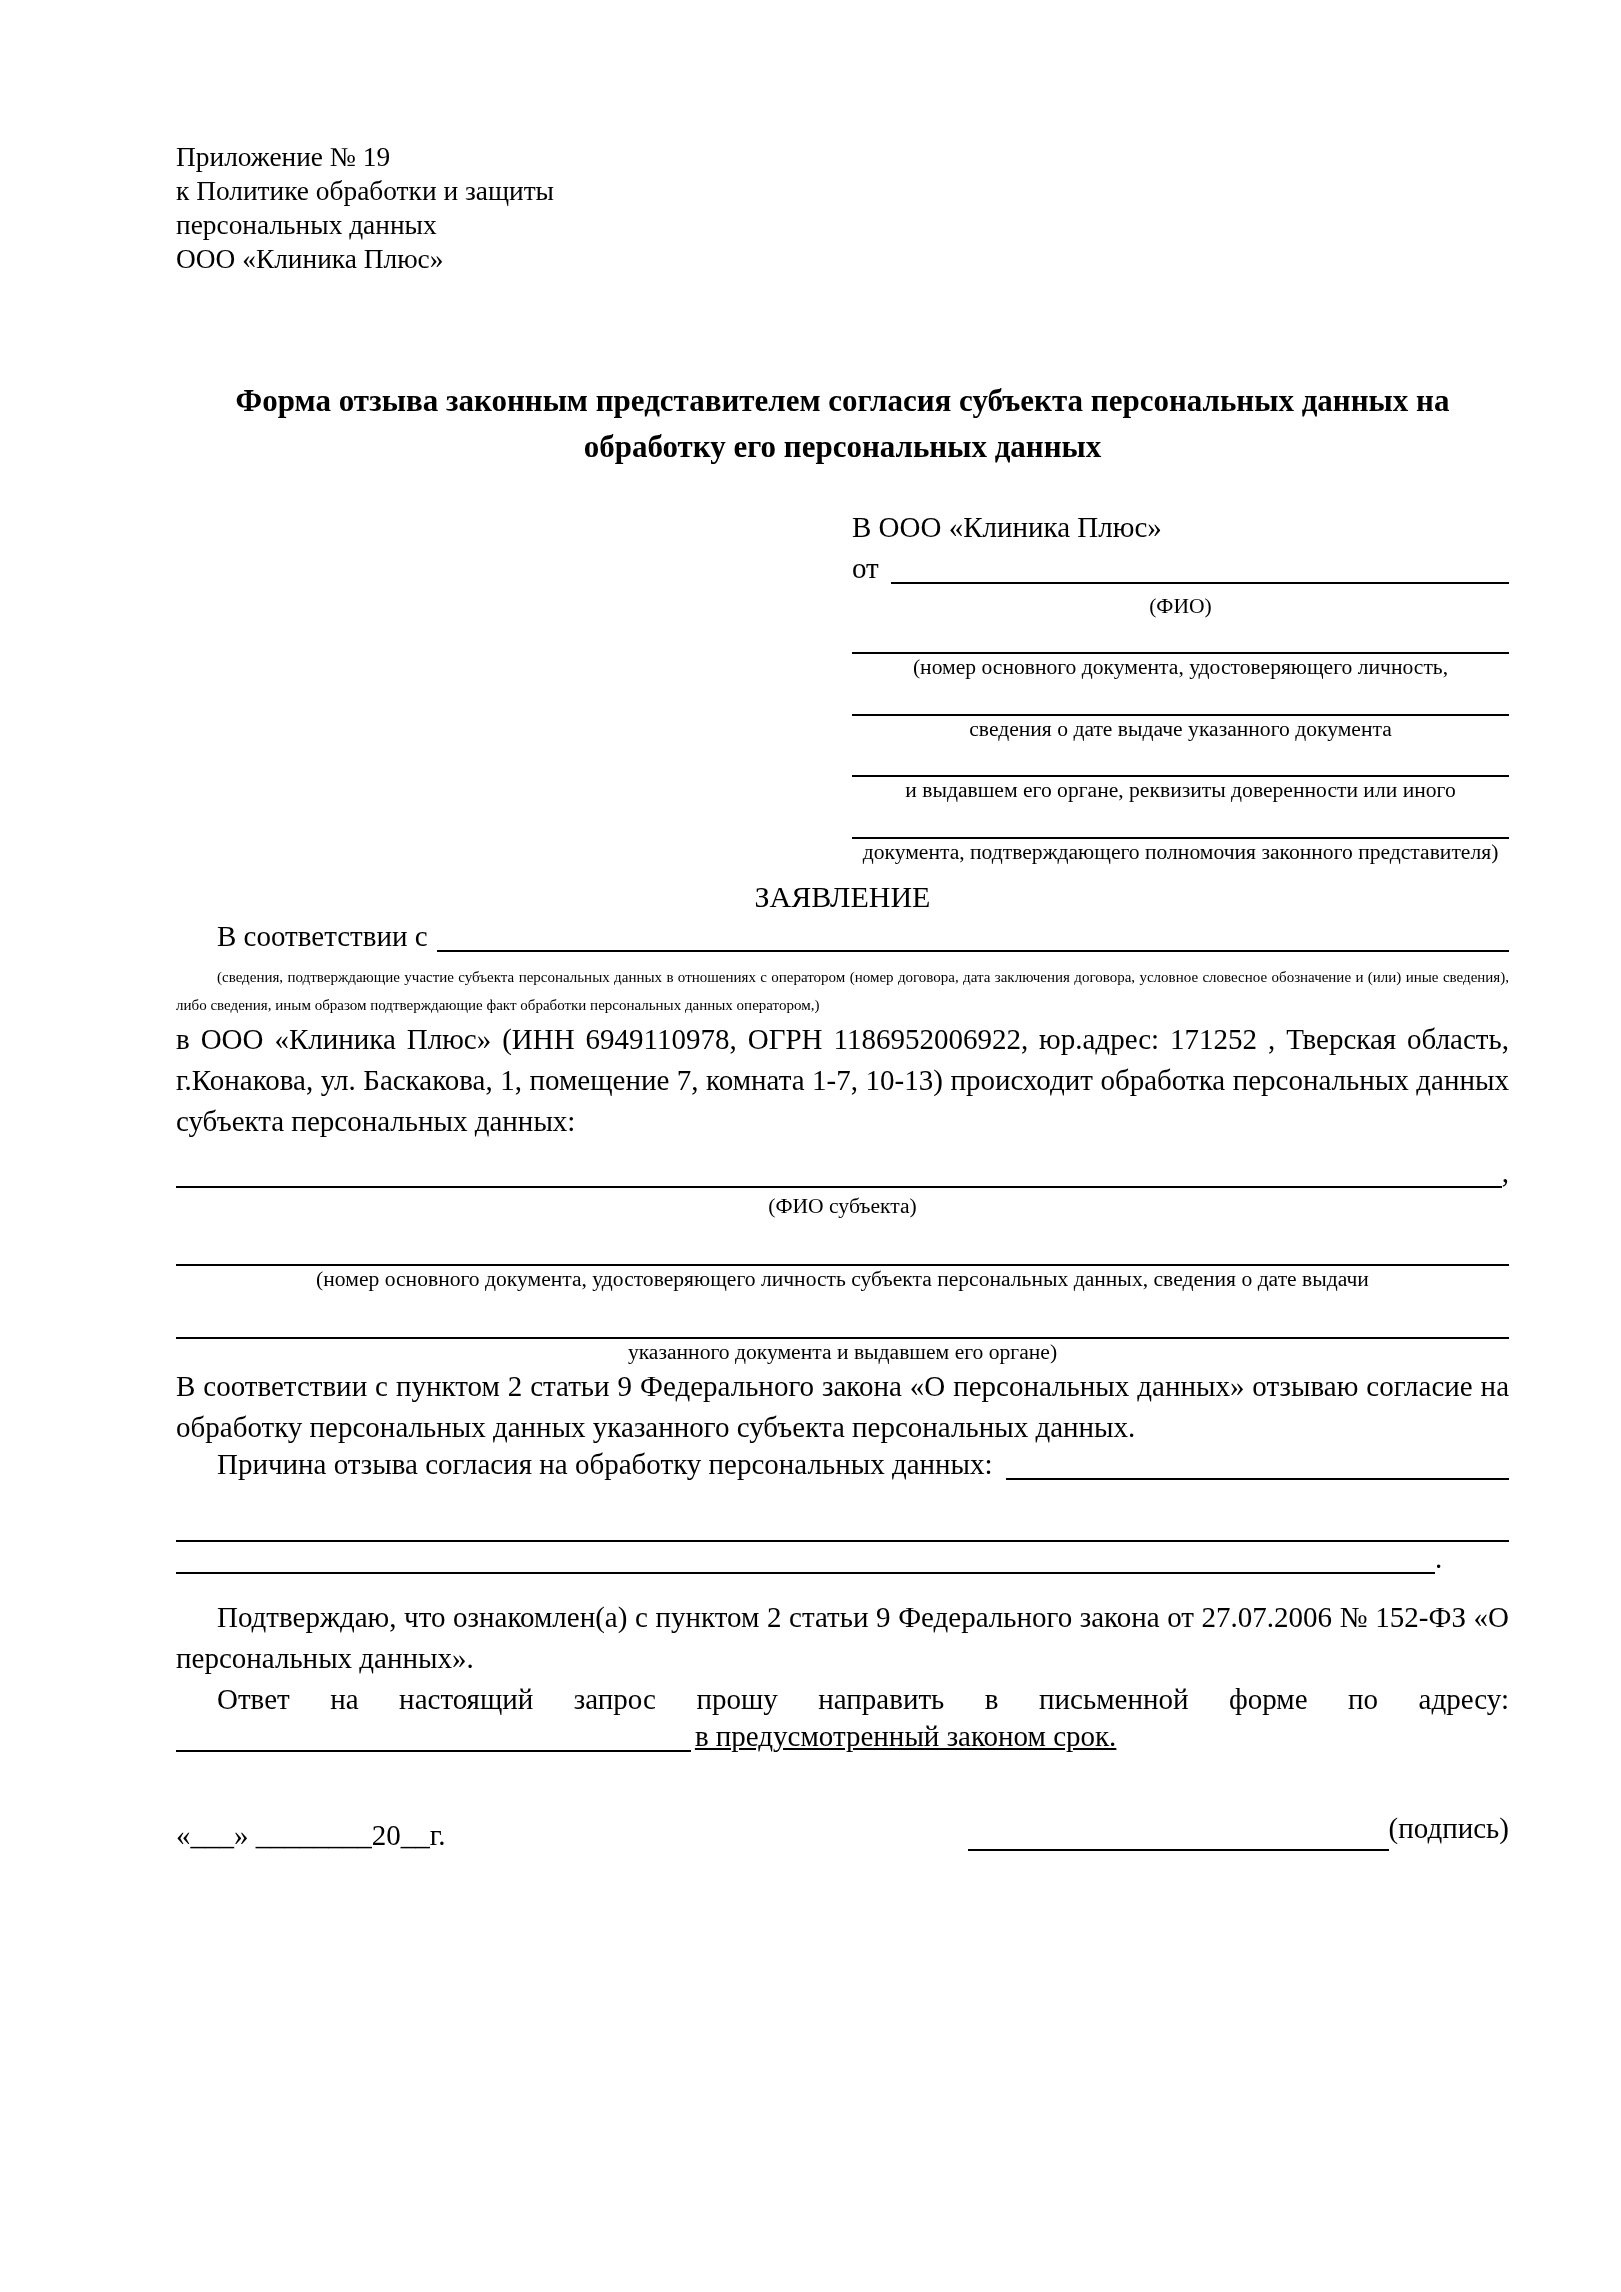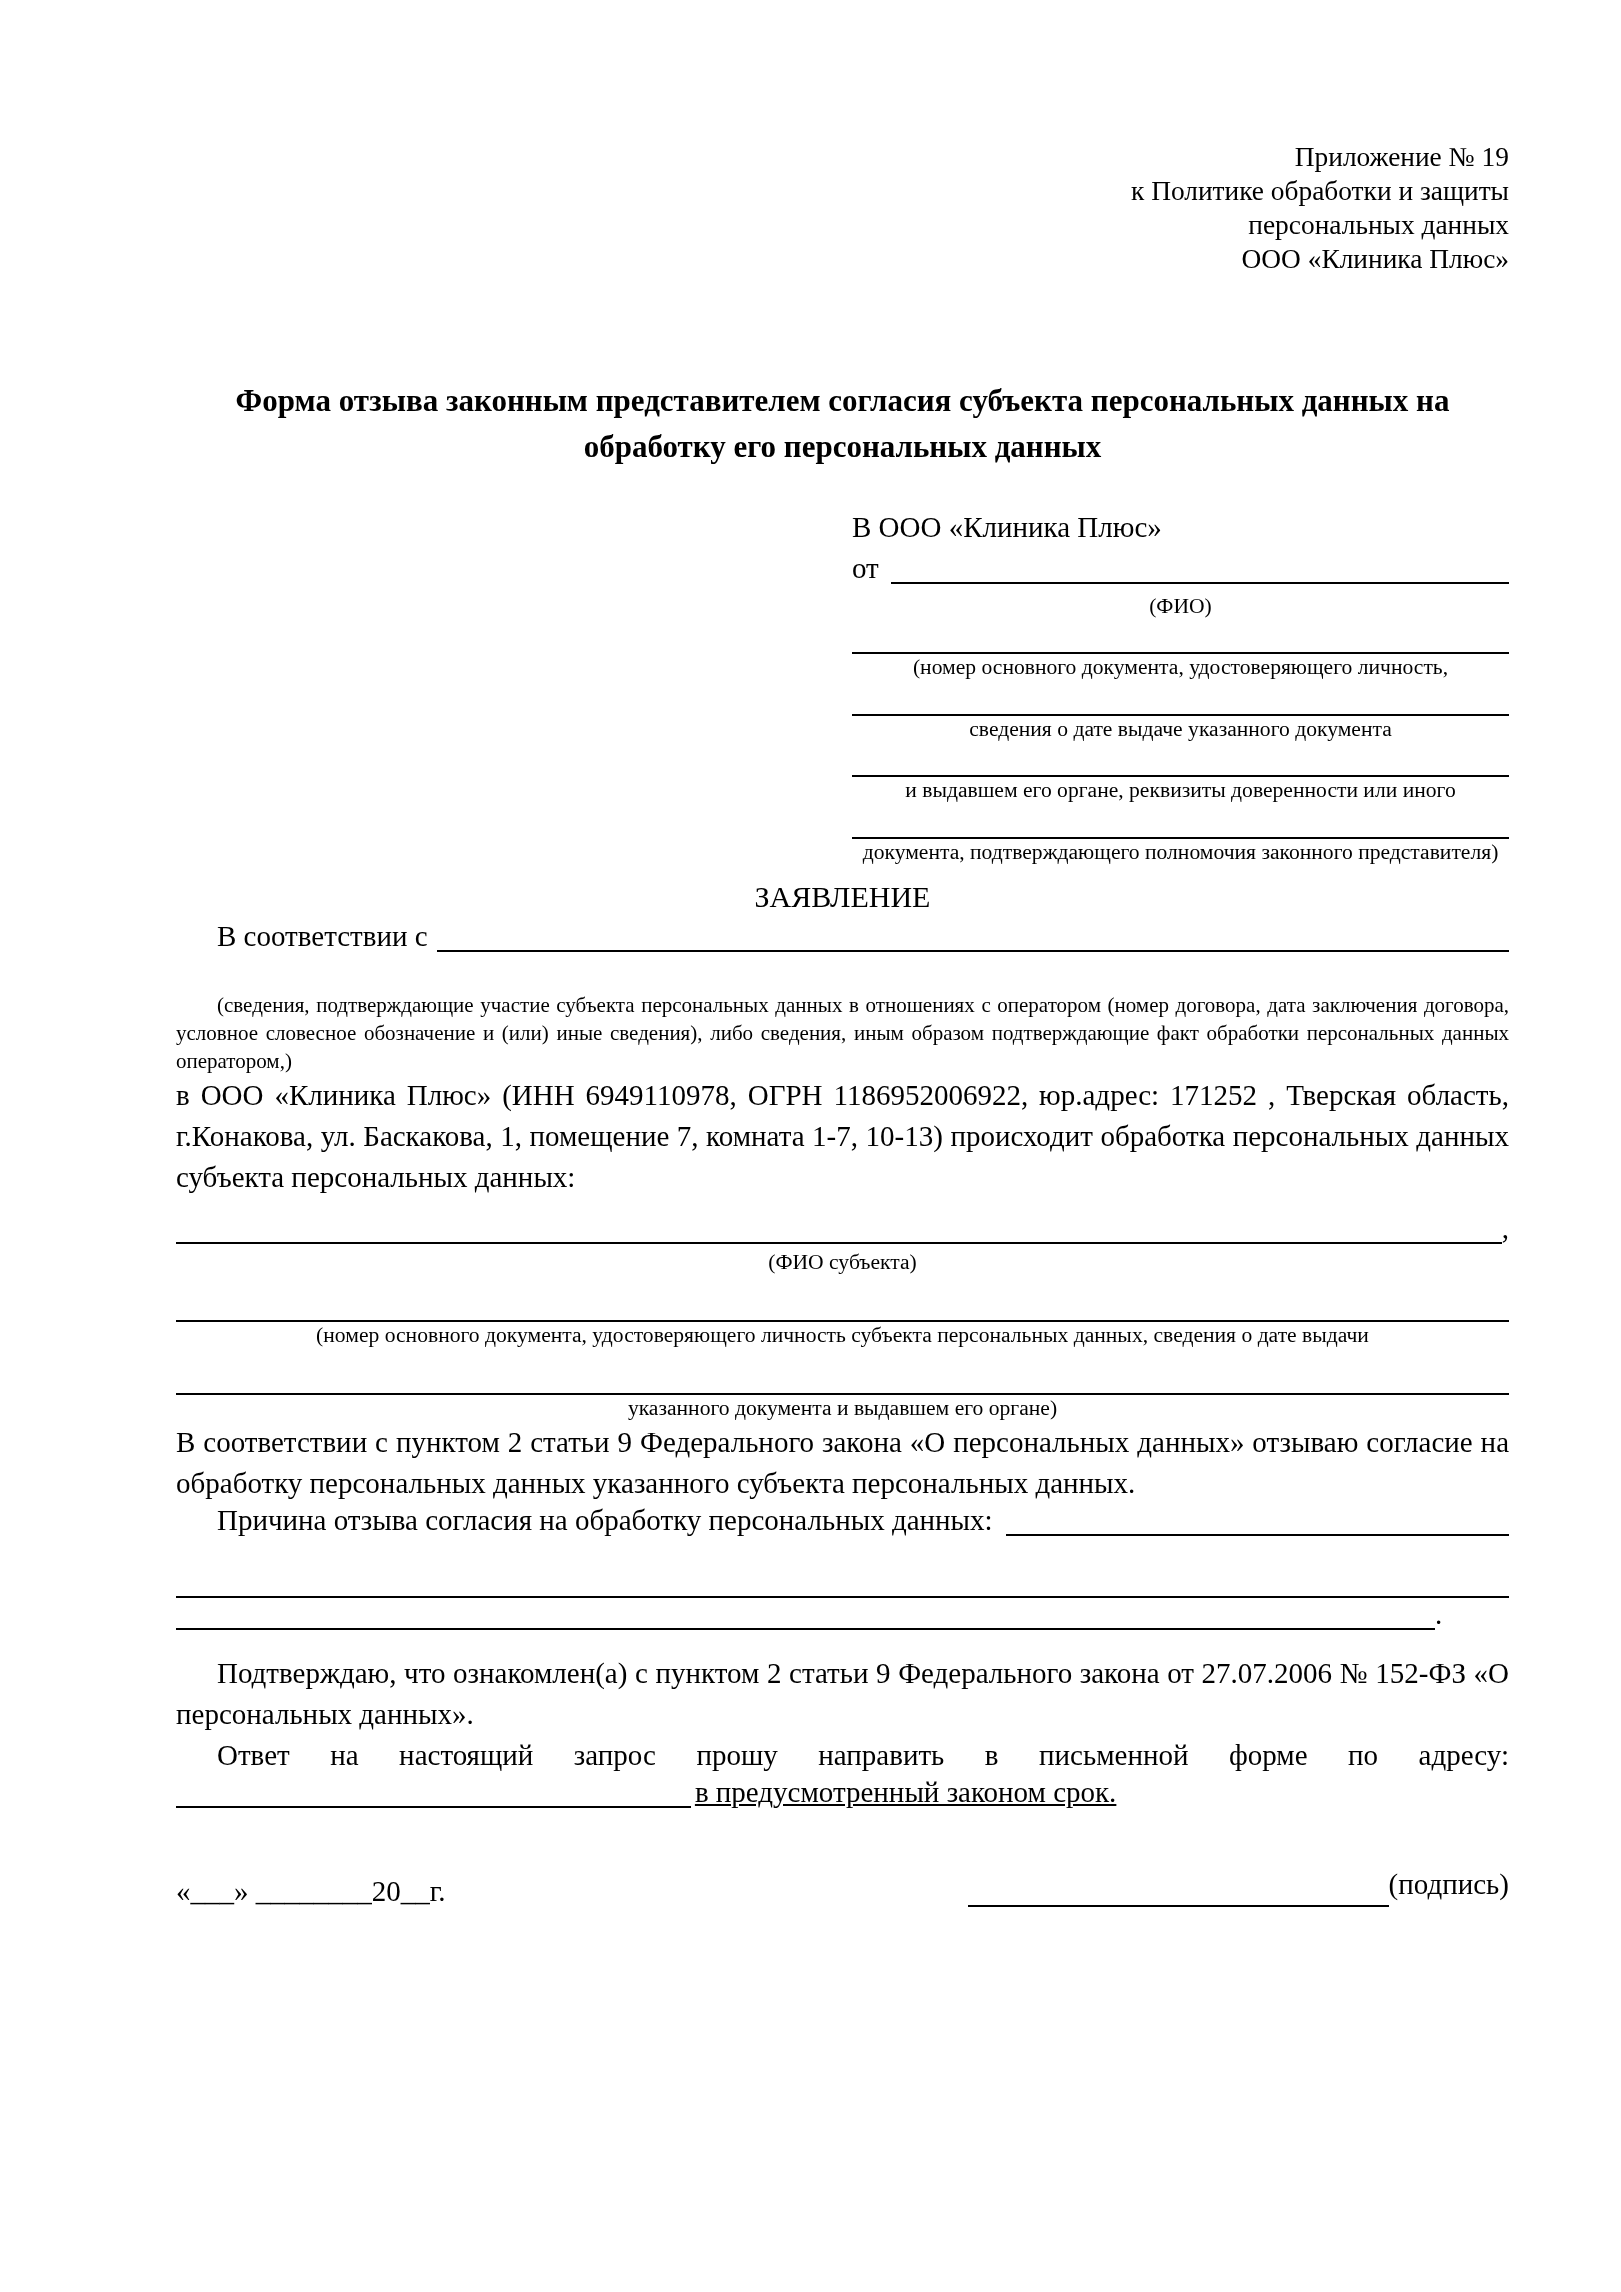--- a/index.html
+++ b/index.html
@@ -9,21 +9,21 @@
     font-family:"Liberation Serif","DejaVu Serif",serif;
     color:#000;
   }
   .page {
     position:relative;
     width:1621px; height:2293px;
     padding:140px 112px 0 176px;
     background:#fff;
   }
   
-  .appendix { font-size:27.4px; line-height:34px;text-align:right; }
+  .appendix { font-size:27.4px; line-height:34px; }
   
   .title {
     margin-top:102px;
     font-size:31px; font-weight:bold; line-height:46px;
     text-align:center;
   }
   
   .addressee { margin-top:37px; margin-left:676px; width:657px; font-size:29px; }
   .addr-org { line-height:41px; }
   .from-row { display:flex; align-items:baseline; margin-top:3.9px; height:41px; }
@@ -35,22 +35,22 @@
   }
   .from-row .blank { margin-left:11.8px; }
   .caption { font-size:21.6px; line-height:26.5px; text-align:center; }
   .group-rule { height:35px; border-bottom:2.9px solid #000; }
   
   .heading { margin-top:11.8px; font-size:30px; line-height:39px; text-align:center; }
   .flex-line { display:flex; align-items:baseline; font-size:29px; height:43px; }
   .basis-row { padding-left:41px; margin-top:3.9px; }
   .basis-row .label { flex:0 0 auto; padding-right:9.8px; }
   .fine-print {
-    font-size:21px; line-height:28px;
-    text-align:justify; text-indent:41px;margin-top:28px;
+    font-size:15px; line-height:28px;
+    text-align:justify; text-indent:41px;
   }
   .body-par { font-size:29px; line-height:41px; text-align:justify; }
   .indent { text-indent:41px; }
   .fio-row { margin-top:13.7px; height:37px; }
   .suffix { flex:0 0 auto; font-size:29px; }
   .wide-rule { margin-top:11.8px; height:35px; border-bottom:2.9px solid #000; }
   .reason-row { padding-left:41px; }
   .reason-row .label { flex:0 0 auto; padding-right:13.7px; }
   .write-rule { height:51px; border-bottom:2.9px solid #000; }
   .write-rule-row { height:55px; }

